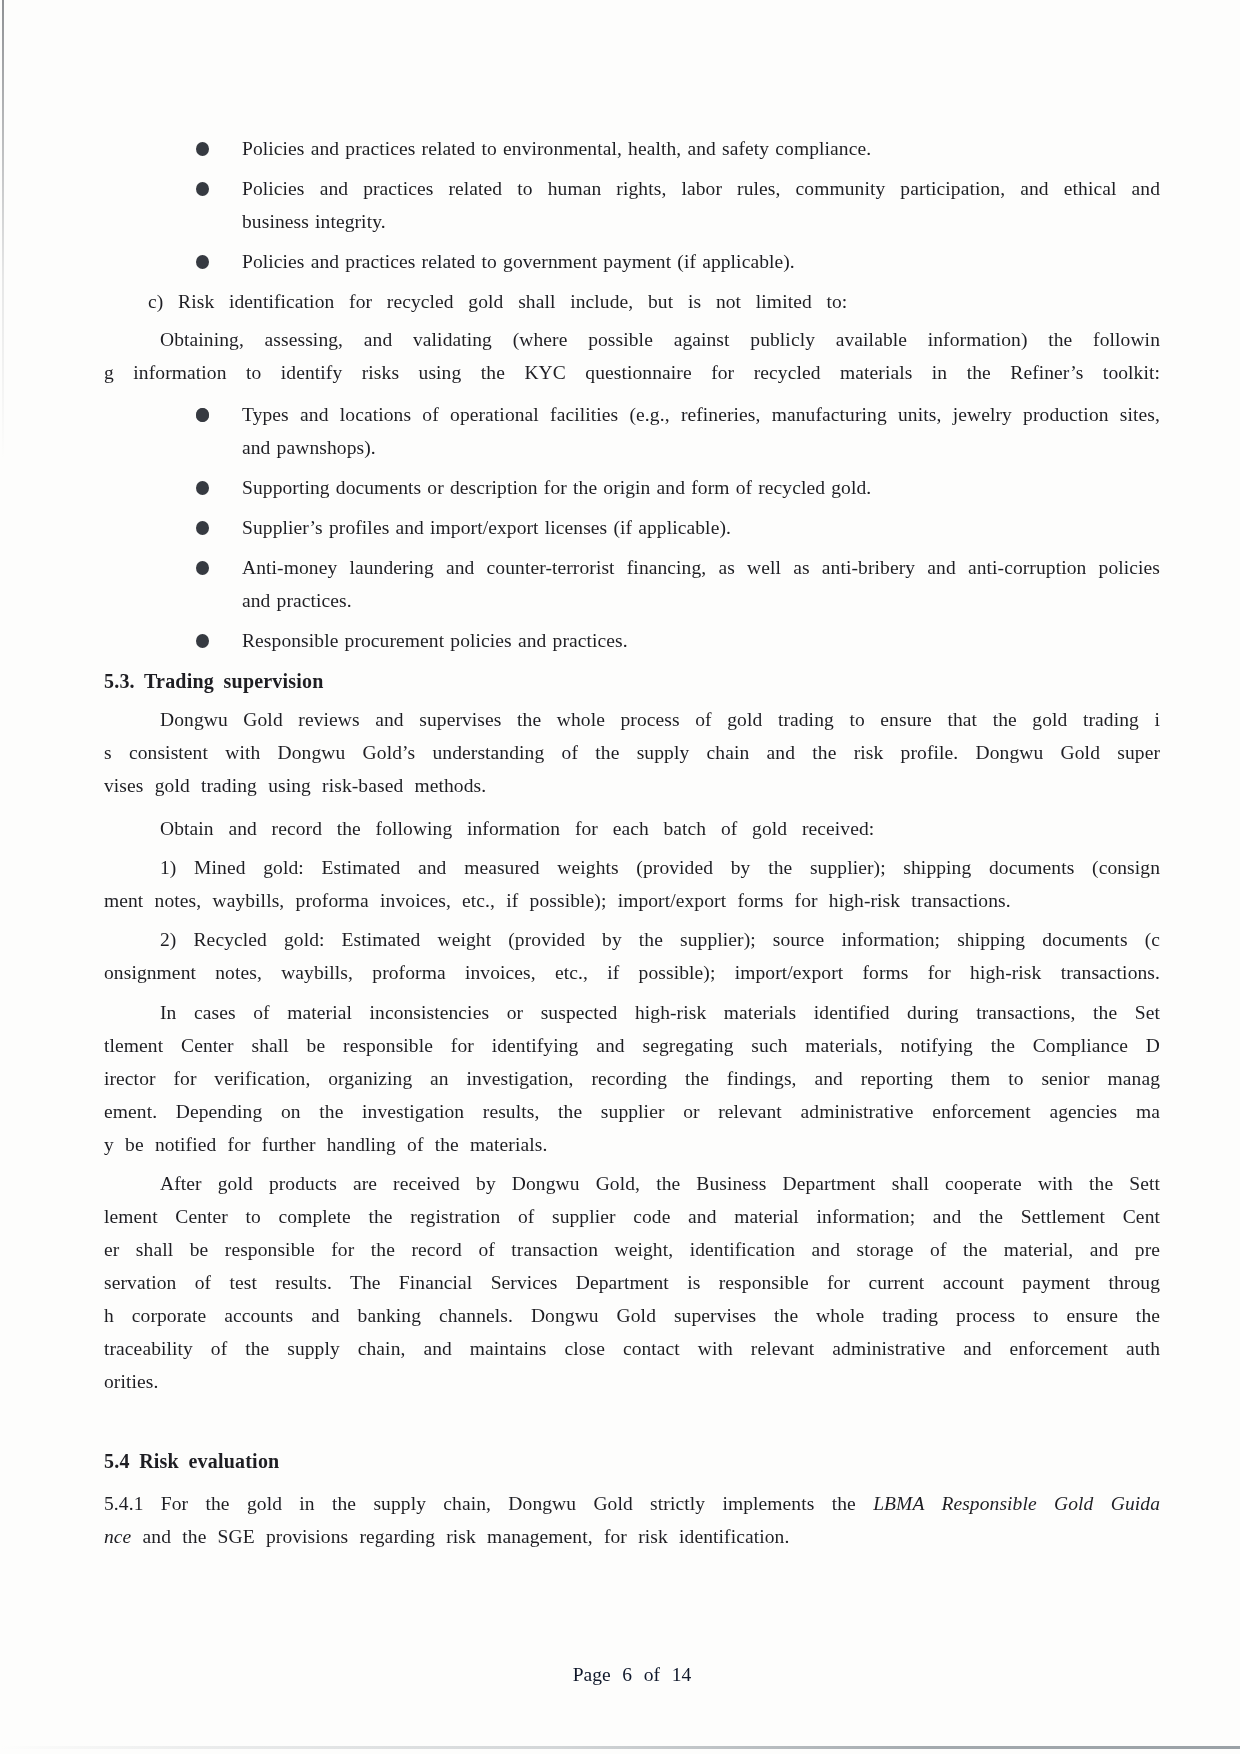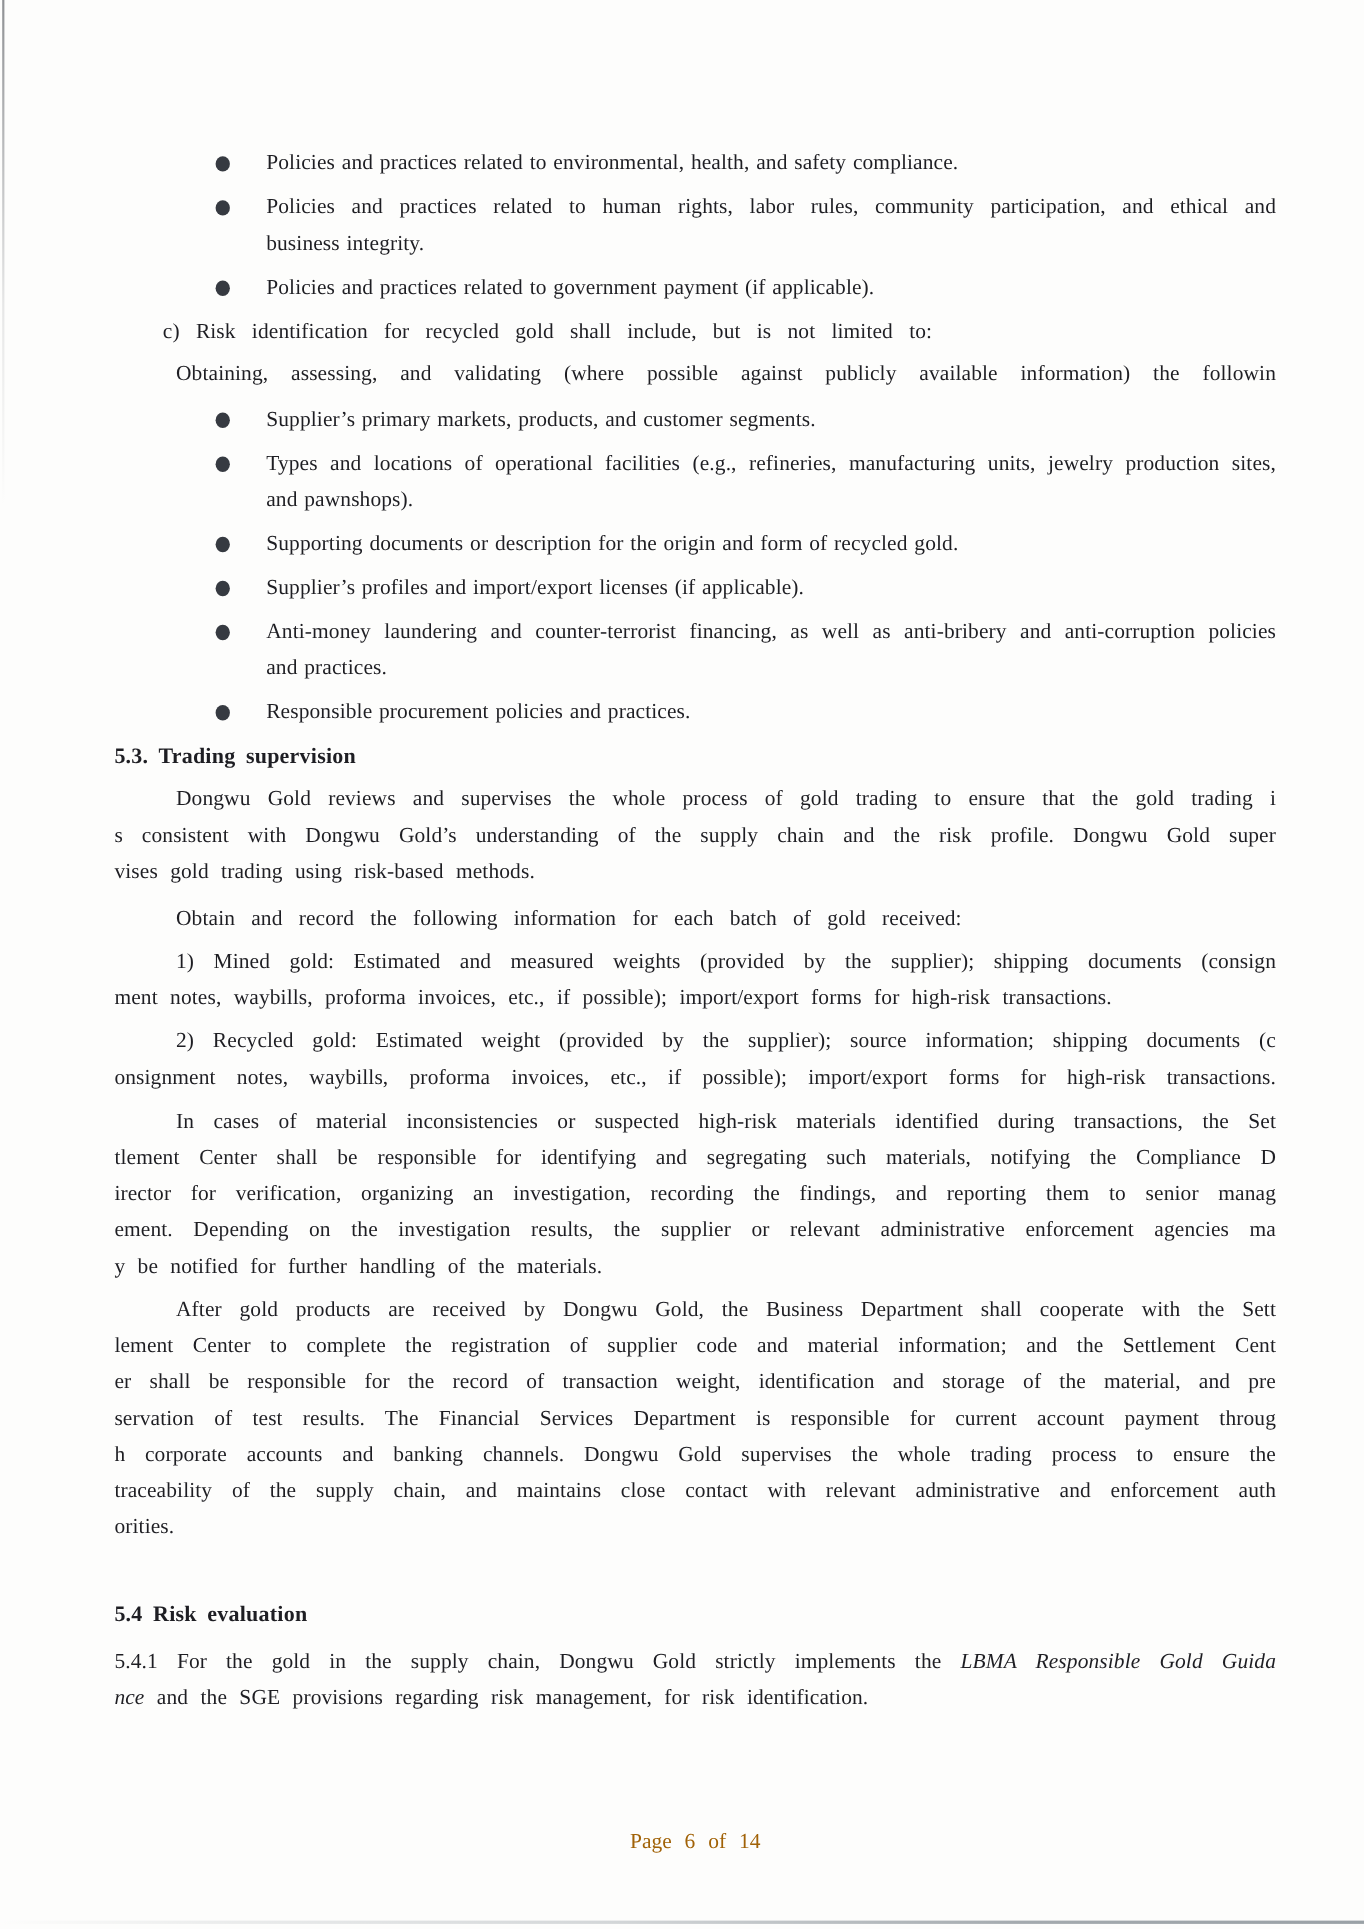--- a/index.html
+++ b/index.html
@@ -48,21 +48,21 @@
   [data-name="bullet-list-kyc"]     { margin-top: 9px; }
   [data-name="heading-5-3"]         { margin-top: 8px; }
   [data-name="paragraph-trading"]   { margin-top: 5px; }
   [data-name="paragraph-obtain-record"] { margin-top: 10px; font-family: Liberation Serif, serif; }
   [data-name="paragraph-incases"]   { margin-top: 7px; }
   [data-name="heading-5-4"]         { margin-top: 47px; margin-bottom: 7px; }
   [data-name="paragraph-5-4-1"]     { margin-top: 9px; }
   .footer {
     position: absolute; left: 104px; width: 1056px; top: 1658px;
     text-align: center; font-size: 19.5px; line-height: 33px;
-    word-spacing: 0.35em; color: #a16207;
+    word-spacing: 0.35em; color: #0f172a;
   }
   i { font-style: italic; }
   
   .scan-left {
     position: absolute; left: 2px; top: 0; width: 2px; height: 460px;
     background: linear-gradient(#8f9194, rgba(160,162,165,0.25) 60%, rgba(160,162,165,0) 100%);
   }
   .scan-bottom {
     position: absolute; left: 0; top: 1746px; width: 1240px; height: 3px;
     background: linear-gradient(90deg,
@@ -91,25 +91,25 @@
         <div class="bullet-item" data-name="list-item">
           <span class="dot" data-name="bullet-icon"></span>
           <div class="ln plain" data-name="text-line"><span data-name="text-run">Policies and practices related to government payment (if applicable).</span></div>
         </div>
       </div>
       <div class="hang block" data-name="clause-c">
         <div class="ln widest" data-name="text-line"><span data-name="text-run">c) Risk identification for recycled gold shall include, but is not limited to:</span></div>
       </div>
       <div class="para indent block" data-name="paragraph-obtaining">
         <div class="ln fill first" data-name="text-line"><span data-name="text-run">Obtaining, assessing, and validating (where possible against publicly available information) the followin</span></div>
+        <div class="ln fill" data-name="text-line"><span data-name="text-run">g information to identify risks using the KYC questionnaire for recycled materials in the Refiner’s toolkit:</span></div>
       </div>
       <div class="bullet-list block" data-name="bullet-list-kyc">
         <div class="bullet-item" data-name="list-item">
           <span class="dot" data-name="bullet-icon"></span>
-          <div class="ln plain" data-name="text-line"><span data-name="text-run">Supplier’s primary markets, products, and customer segments.</span></div>
         </div>
         <div class="bullet-item" data-name="list-item">
           <span class="dot" data-name="bullet-icon"></span>
           <div class="ln fill" data-name="text-line"><span data-name="text-run">Types and locations of operational facilities (e.g., refineries, manufacturing units, jewelry production sites,</span></div>
           <div class="ln plain" data-name="text-line"><span data-name="text-run">and pawnshops).</span></div>
         </div>
         <div class="bullet-item" data-name="list-item">
           <span class="dot" data-name="bullet-icon"></span>
           <div class="ln plain" data-name="text-line"><span data-name="text-run">Supporting documents or description for the origin and form of recycled gold.</span></div>
         </div>

